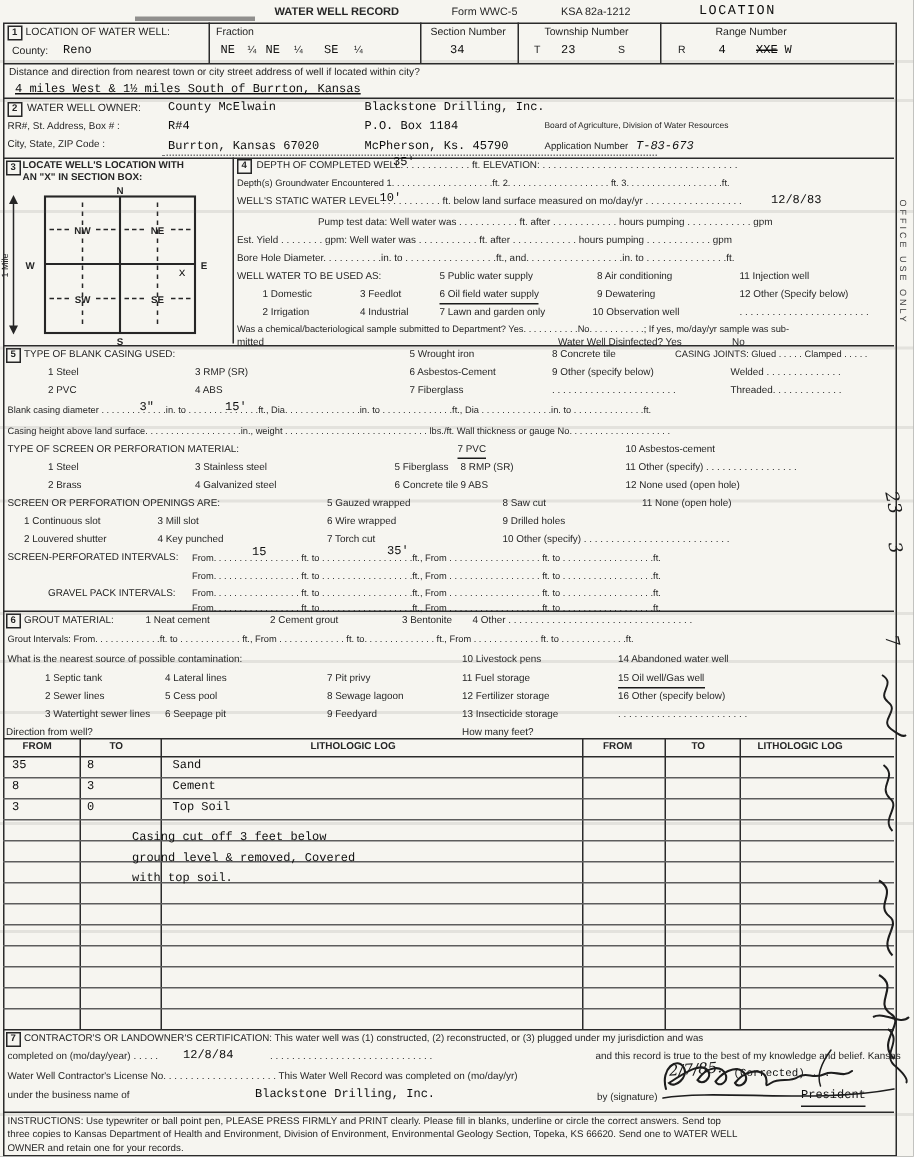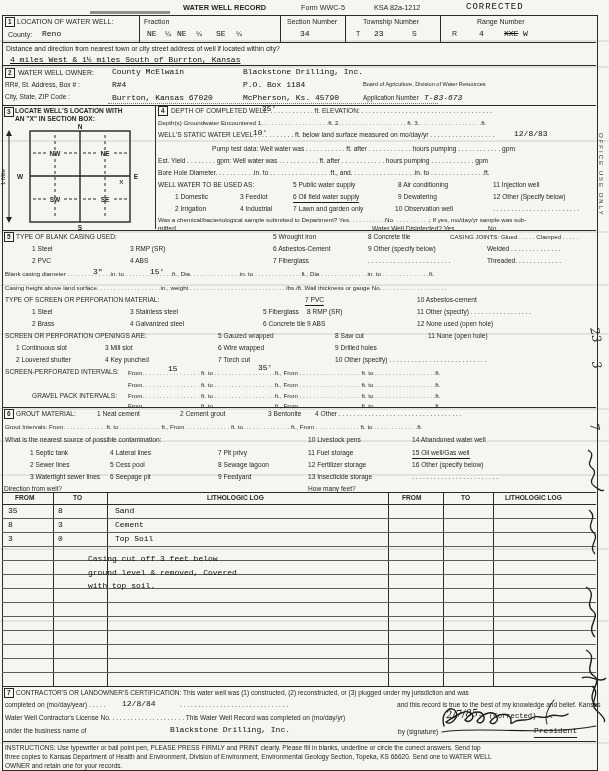--- a/index.html
+++ b/index.html
@@ -28,21 +28,21 @@
   svg .monot{font-family:"Liberation Mono","DejaVu Sans Mono",monospace;fill:#0e0e0e;}
 </style>
 </head>
 <body>
 
 <div class="page">
 
   <div class="L b" style="left:183px;top:4px;font-size:7.4px;">WATER WELL RECORD</div>
   <div class="L" style="left:301px;top:4px;font-size:7.2px;">Form WWC-5</div>
   <div class="L" style="left:374px;top:4px;font-size:7.2px;">KSA 82a-1212</div>
-  <div class="L mono" style="left:466px;top:2px;font-size:9px;letter-spacing:1px;">CORRECTED</div>
+  <div class="L mono" style="left:466px;top:2px;font-size:9px;letter-spacing:1px;">LOCATION</div>
   <div style="position:absolute;left:90px;top:11px;width:80px;height:3px;background:rgba(20,20,20,0.45);"></div>
 
   <div class="outer"></div>
 
   <div class="vline" style="left:139px;top:15px;height:27px;"></div>
   <div class="vline" style="left:280px;top:15px;height:27px;"></div>
   <div class="vline" style="left:345px;top:15px;height:27px;"></div>
   <div class="vline" style="left:440px;top:15px;height:27px;"></div>
   <div class="hline" style="left:2px;top:42px;width:594px;"></div>
   <div class="hline" style="left:2px;top:65px;width:594px;"></div>

